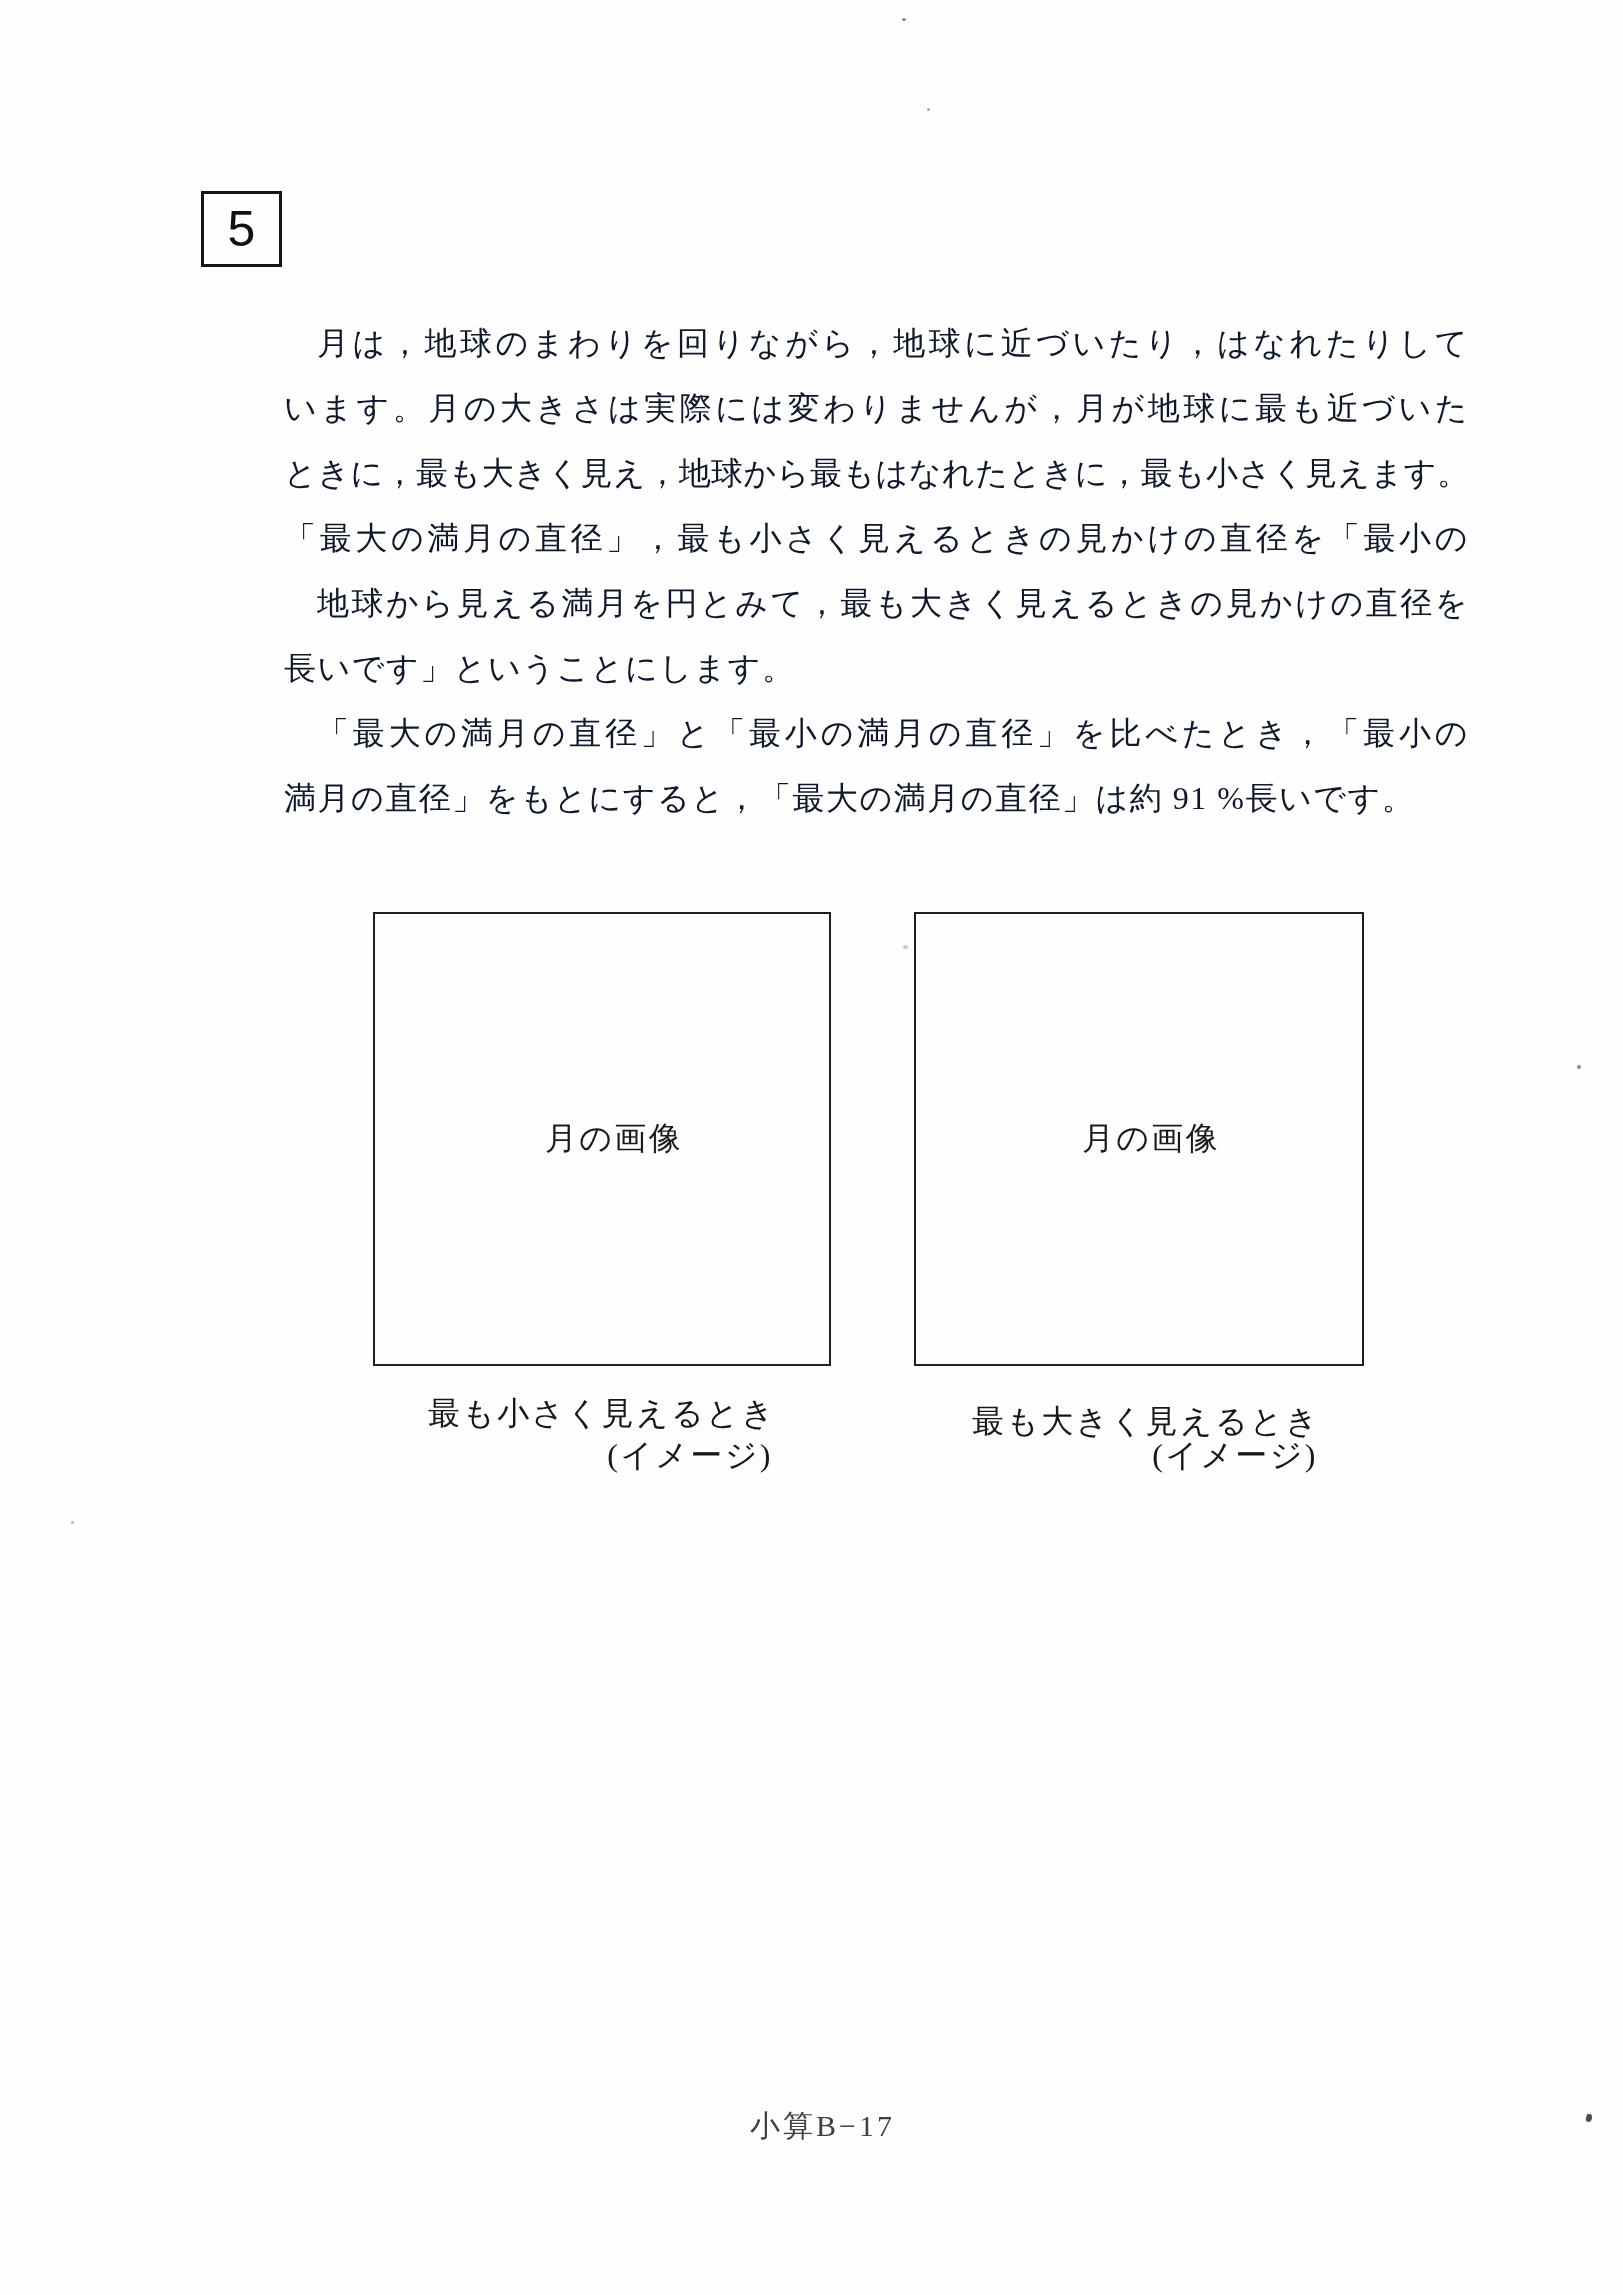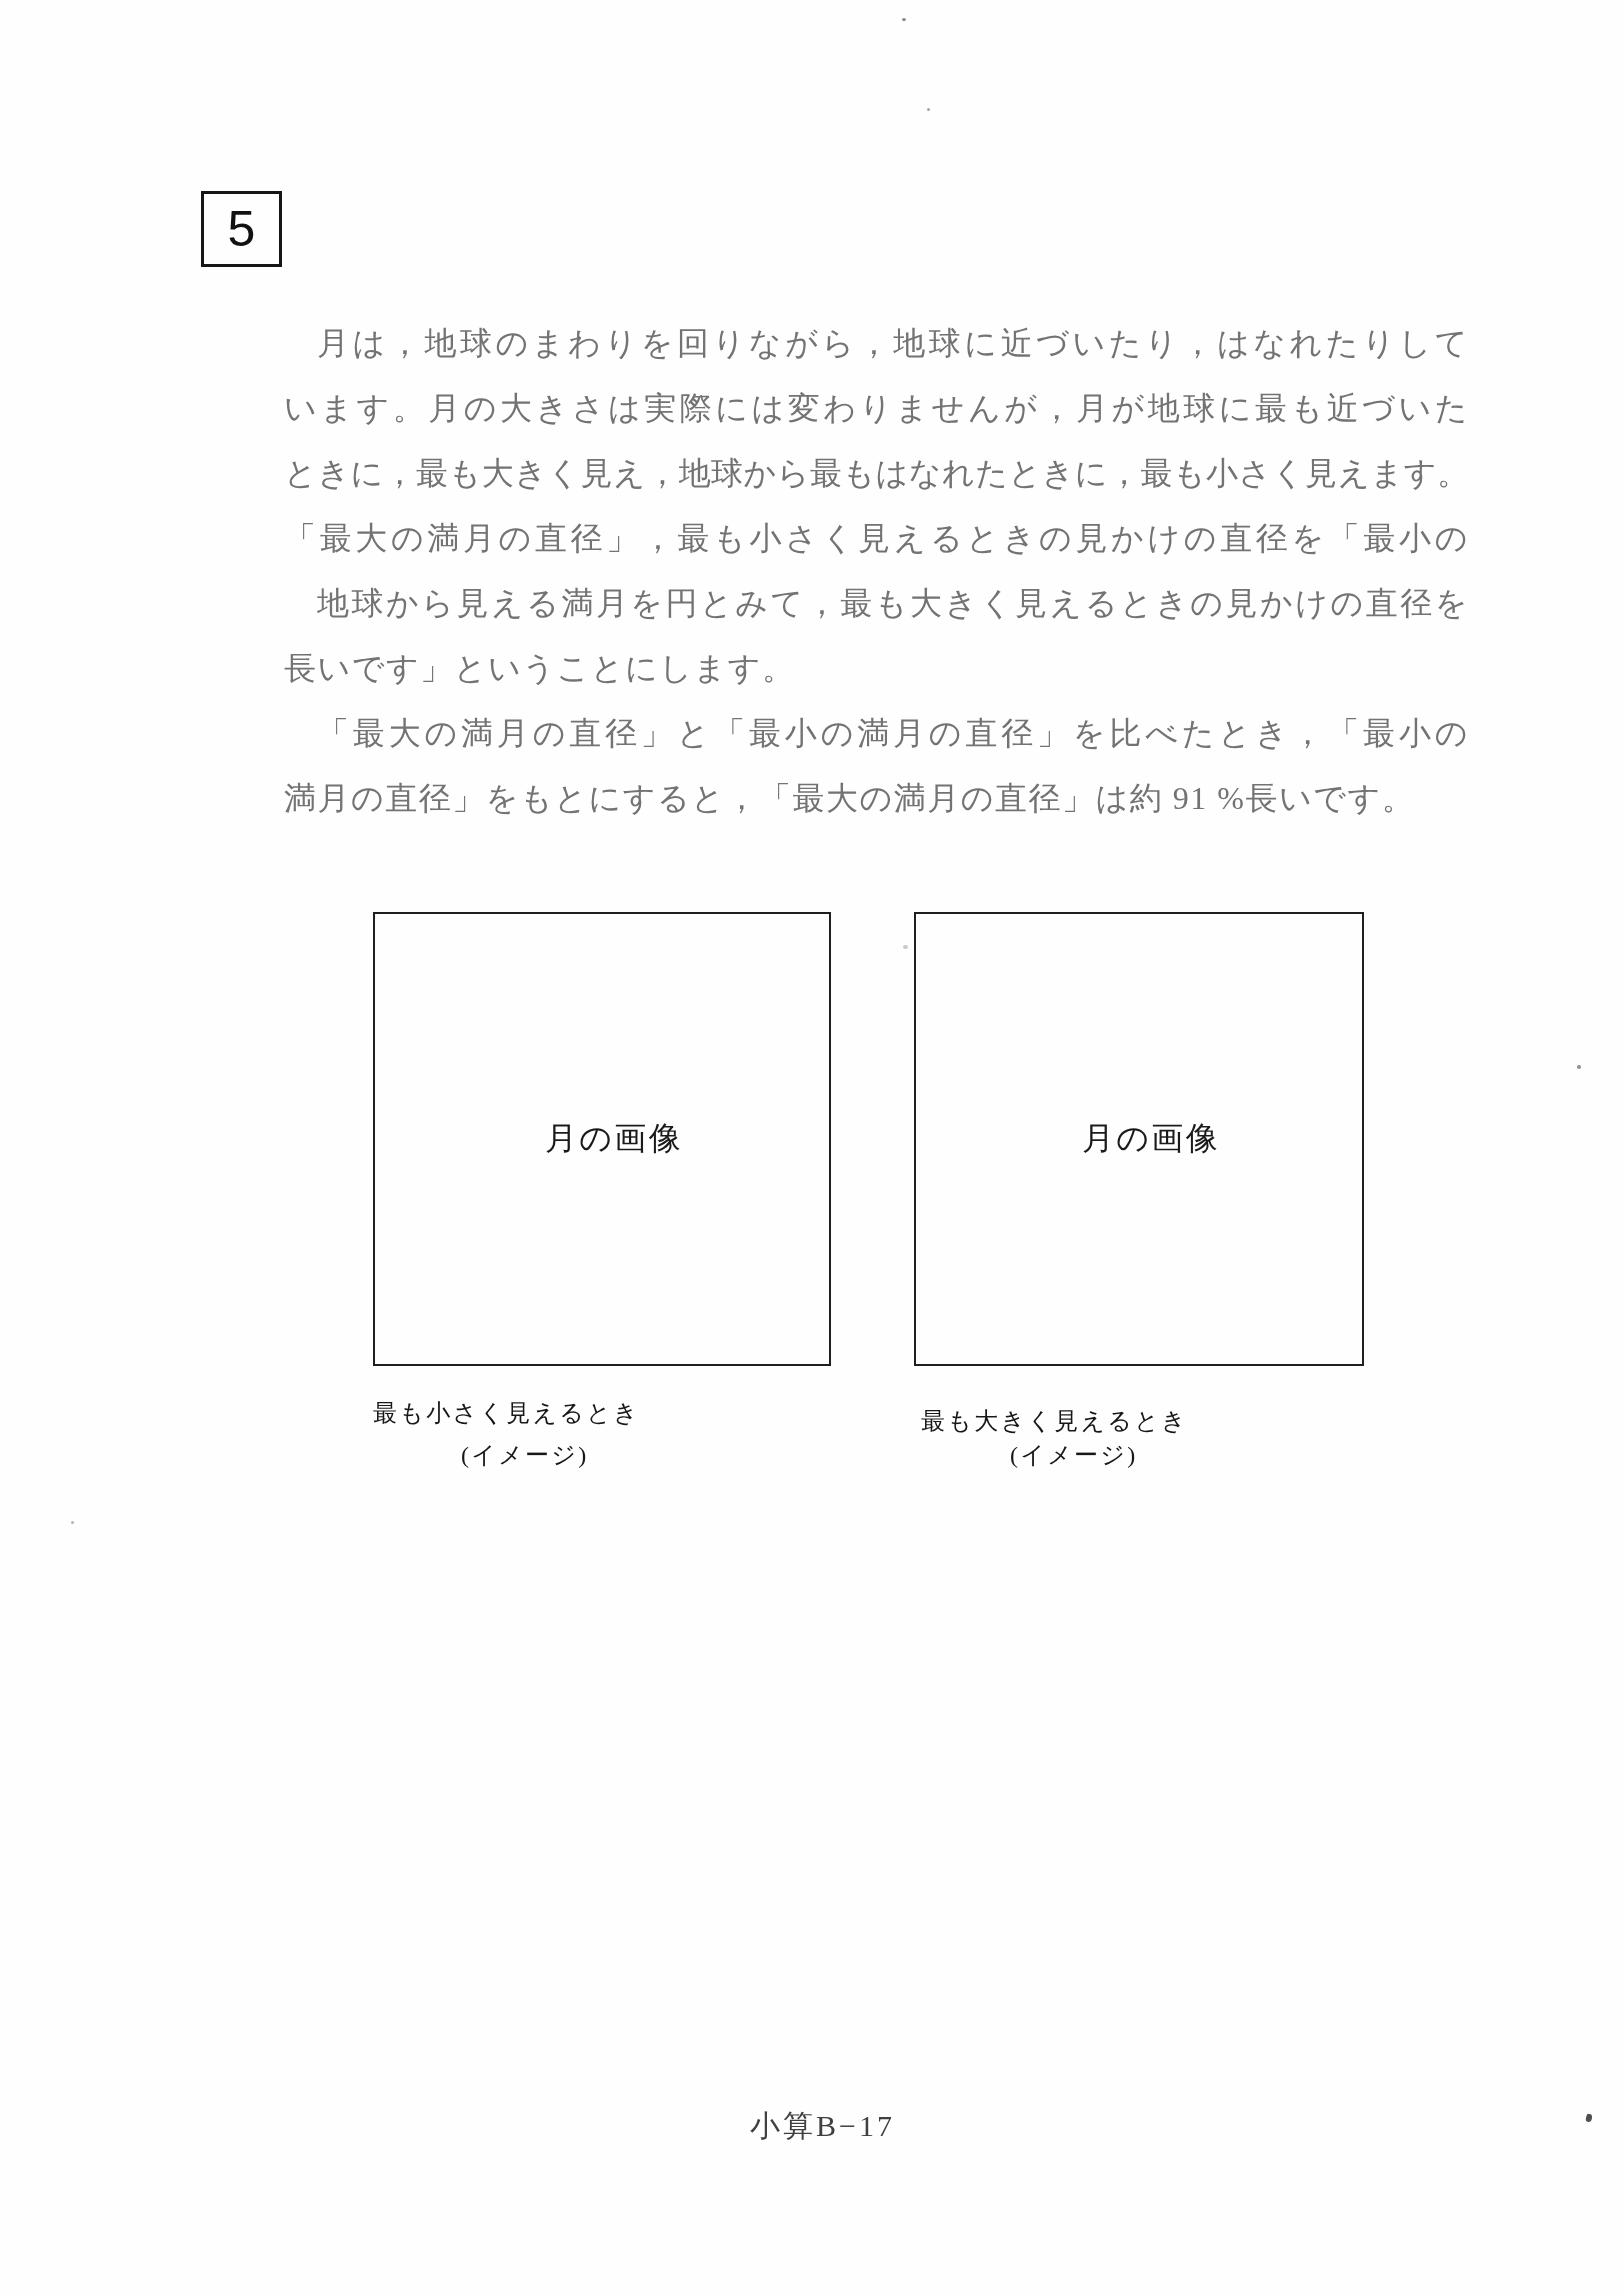--- a/index.html
+++ b/index.html
@@ -20,42 +20,42 @@
     display:flex;align-items:center;justify-content:center;
   }
   .qbox .num{
     font-family:"Liberation Sans","DejaVu Sans",sans-serif;
     font-size:50px;line-height:1;color:#111;
   }
   
   .bodytext{
     position:absolute;left:284px;top:311px;width:1185px;
     font-size:32px;line-height:65px;letter-spacing:1.5px;
-    color:#737373;
+    color:#0f172a;
   }
   .line{white-space:normal;}
   .line.justify{text-align:justify;text-align-last:justify;text-justify:inter-character;}
   .line.indent{text-indent:33px;}
   .line.tight{letter-spacing:0;}
   
   .moonbox{
     position:absolute;
     border:2.3px solid #1f1f1f;
     box-sizing:border-box;
     background:#fefefe;
     display:flex;align-items:center;justify-content:center;
   }
   .moonbox.left{left:373px;top:912px;width:458px;height:454px;}
   .moonbox.right{left:914px;top:912px;width:450px;height:454px;}
   .moonlabel{font-size:32px;letter-spacing:2.3px;color:#1a1a1a;margin-left:24px;}
   
   .cap{
     position:absolute;
-    font-size:24px;letter-spacing:2.3px;color:#171717;
-    line-height:36px;
+    font-size:32px;letter-spacing:2.3px;color:#171717;
+    text-align:center;line-height:36px;
   }
   .cap.l1-left{left:373px;top:1395px;width:458px;}
   .cap.l2-left{left:461px;top:1437px;width:458px;}
   .cap.l1-right{left:921px;top:1395px;width:450px;margin-top:8px;}
   .cap.l2-right{left:1010px;top:1437px;width:450px;}
   
   .footer{
     position:absolute;left:750px;top:2108px;
     font-size:30px;letter-spacing:3px;color:#404040;
     line-height:36px;white-space:nowrap;

